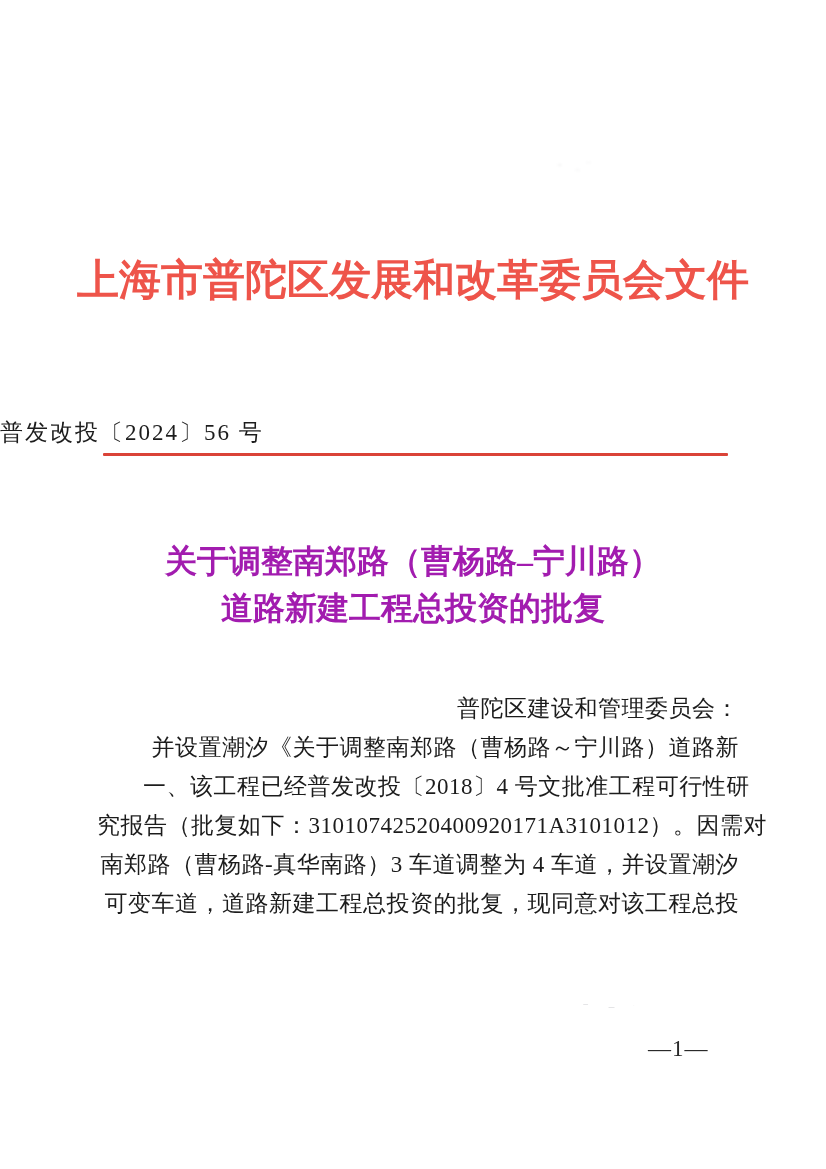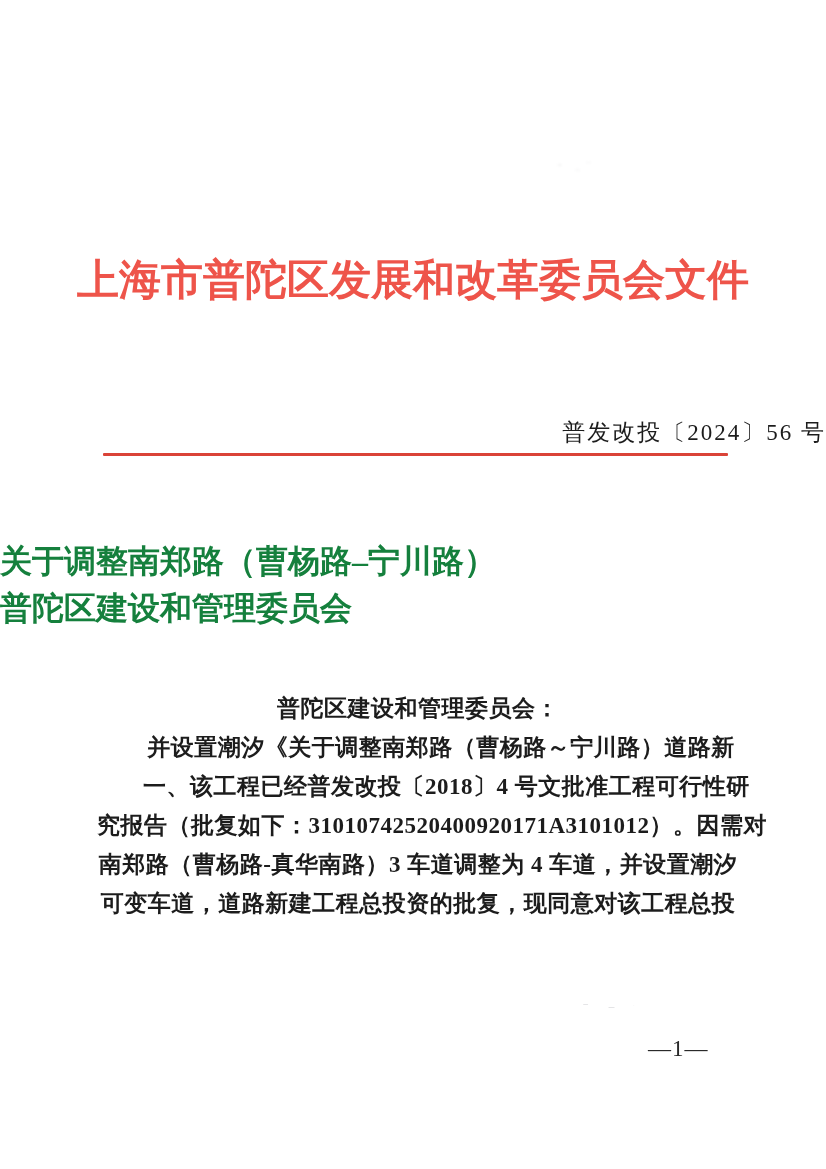--- a/index.html
+++ b/index.html
@@ -31,21 +31,21 @@
     line-height: 66px;
     font-family: "Liberation Serif", serif;
   }
 
   
   .doc-number {
     position: absolute;
     top: 417px;
     left: 0;
     width: 100%;
-    text-align: right;
+    text-align: left;
     font-size: 23px;
     line-height: 32px;
     letter-spacing: 2px;
     color: var(--text-black, #1c1c1c);
   }
 
   
   .red-rule {
     position: absolute;
     top: 453px;
@@ -55,42 +55,41 @@
     background: var(--line-red, #da4338);
     border-radius: 1px;
   }
 
   
   .doc-title {
     position: absolute;
     top: 538px;
     left: 0;
     width: 100%;
-    text-align: left;
+    text-align: center;
     font-size: 32px;
     font-weight: bold;
     line-height: 47px;
-    color: #15803d;
+    color: #a21caf;
   }
 
   
   .body-text {
     position: absolute;
     top: 689px;
     left: 97px;
     width: 642px;
     font-size: 23px;
     line-height: 39px;
     color: var(--text-black, #1c1c1c);
   }
   .body-line {
     white-space: nowrap;
-    text-align: center;
+    text-align: right;
     letter-spacing: 0.5px;
-    font-weight: bold;
   }
   .body-line.indent {
     text-indent: 2em;
   }
 
   
   .page-number {
     position: absolute;
     top: 1036px;
     left: 648px;
@@ -138,21 +137,21 @@
   <div class="smudge smudge-top"></div>
 
   <div class="letterhead">上海市普陀区发展和改革委员会文件</div>
 
   <div class="doc-number">普发改投〔2024〕56 号</div>
 
   <div class="red-rule"></div>
 
   <div class="doc-title">
     <div>关于调整南郑路（曹杨路–宁川路）</div>
-    <div>普陀区建设和管理委员会</div>
+    <div>道路新建工程总投资的批复</div>
   </div>
 
   <div class="body-text">
     <div class="body-line">普陀区建设和管理委员会：</div>
     <div class="body-line indent">并设置潮汐《关于调整南郑路（曹杨路～宁川路）道路新</div>
     <div class="body-line indent">一、该工程已经普发改投〔2018〕4 号文批准工程可行性研</div>
     <div class="body-line">究报告（批复如下：31010742520400920171A3101012）。因需对</div>
     <div class="body-line">南郑路（曹杨路-真华南路）3 车道调整为 4 车道，并设置潮汐</div>
     <div class="body-line">可变车道，道路新建工程总投资的批复，现同意对该工程总投</div>
   </div>

